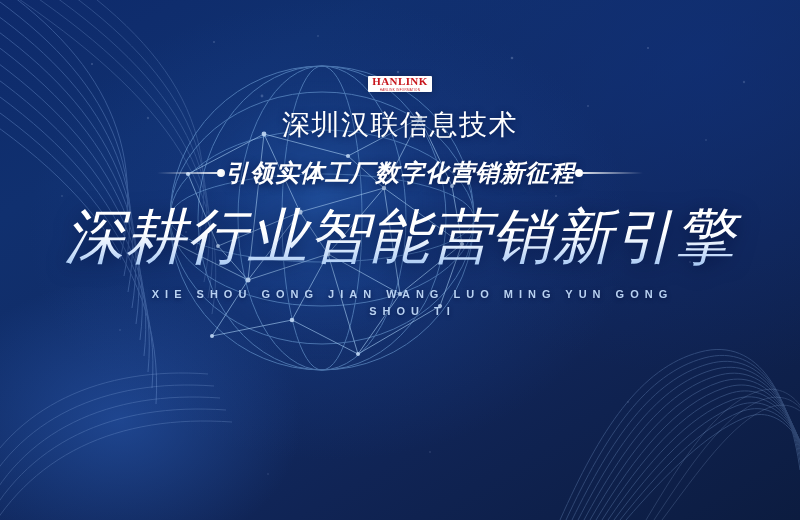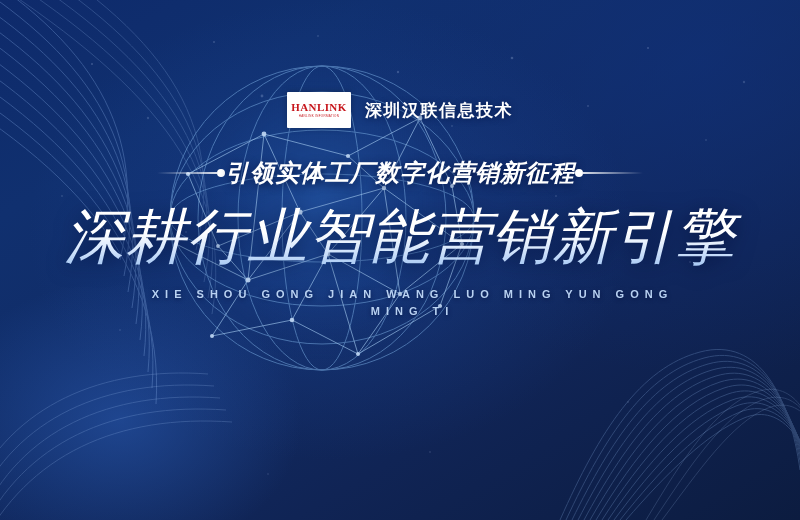--- a/index.html
+++ b/index.html
@@ -20,39 +20,38 @@
 
   
   #globe{position:absolute;left:152px;top:48px;width:340px;height:340px;opacity:.92;}
 
   
   .content{position:absolute;inset:0;}
 
   
   .brand-row{
     position:absolute;left:0;right:0;top:90px;height:40px;
-    display:flex;align-items:center;justify-content:center;gap:14px;
+    display:flex;align-items:center;justify-content:center;gap:14px;flex-direction:column;
   }
   .logo-box{
     width:64px;height:36px;background:#ffffff;border-radius:1px;
     display:flex;flex-direction:column;align-items:center;justify-content:center;
     box-shadow:0 0 6px rgba(0,0,0,0.25);
   }
   .logo-mark{
     color:#c7161c;font-family:"Liberation Serif","DejaVu Serif",serif;
     font-weight:bold;font-size:11px;letter-spacing:.4px;line-height:1;
   }
   .logo-sub{
     color:#c7161c;font-size:3px;letter-spacing:.3px;line-height:1;
     margin-top:2px;transform:scaleY(.9);white-space:nowrap;
   }
   .brand-name{
-    color:#ffffff;font-size:17px;letter-spacing:1.5px;
+    color:#ffffff;font-size:28px;letter-spacing:1.5px;
     text-shadow:0 1px 6px rgba(0,20,70,.8);
-    font-weight:bold;
   }
 
   
   .subtitle-row{
     position:absolute;left:0;right:0;top:156px;height:34px;
     display:flex;align-items:center;justify-content:center;
   }
   .rule{display:flex;align-items:center;gap:0;}
   .rule .bar{
     width:60px;height:2px;
@@ -255,18 +254,18 @@
       <span class="rule">
         <span class="dot"></span>
         <span class="bar rev"></span>
       </span>
     </div>
 
     <div class="headline">深耕行业智能营销新引擎</div>
 
     <div class="pinyin">
       <div>XIE SHOU GONG JIAN WANG LUO MING YUN GONG</div>
-      <div>MING TI</div>
+      <div>SHOU TI</div>
     </div>
 
 
   </div>
 </div>
 
 </body></html>

